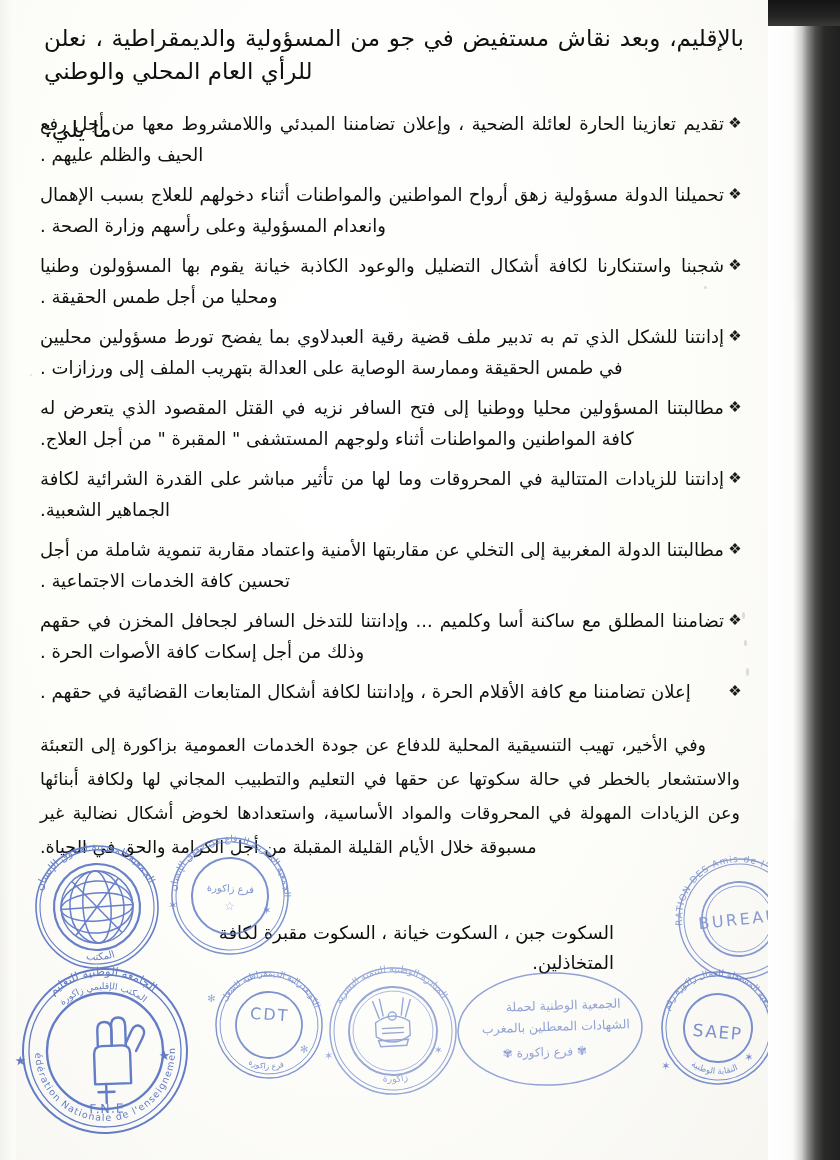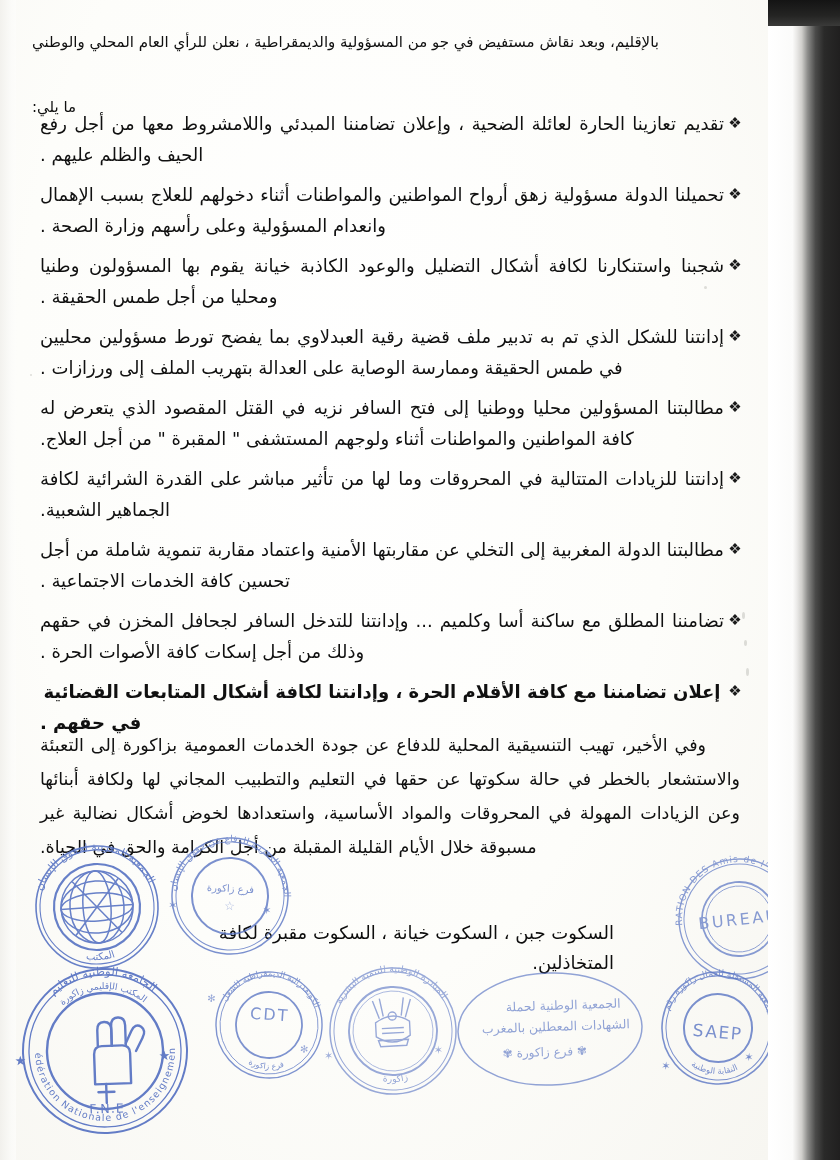--- a/index.html
+++ b/index.html
@@ -42,24 +42,24 @@
     background:linear-gradient(90deg,#efeeea 0%,#fbfbf9 70%,#fdfdfb 100%);
     opacity:.75;
   }
 
   
   #content{
     position:absolute;left:18px;top:0;width:746px;height:1160px;
     color:#101010;
   }
   #intro{
-    position:absolute;right:32px;top:22px;width:700px;
+    position:absolute;right:20px;top:22px;width:700px;
     text-align:justify;
     text-align-last:left;
-    font-size:15px;line-height:40px;
+    font-size:23px;line-height:33px;
   }
   #intro .second-line{display:block;text-align:left;margin-top:25px;}
 
   #bullets{
     position:absolute;right:18px;top:108px;width:706px;
     list-style:none;margin:0;padding:0;
   }
   #bullets li{
     display:flex;flex-direction:row;
     align-items:flex-start;
@@ -76,21 +76,21 @@
   }
   .bullet-text{
     flex:1 1 auto;
     font-size:18px;
     line-height:31px;
     text-align:justify;
     text-align-last:left;
     direction:rtl;
   }
   
-  li.short .bullet-text{text-align:center;text-align-last:left;font-weight:bold;}
+  li.short .bullet-text{text-align:center;text-align-last:left;}
 
   #closing{
     position:absolute;right:24px;top:728px;width:700px;
     font-size:17.5px;line-height:34px;
     text-align:justify;text-align-last:left;
     text-indent:34px;
   }
   #slogan{
     position:absolute;right:150px;top:918px;width:470px;
     font-size:18px;line-height:30px;

